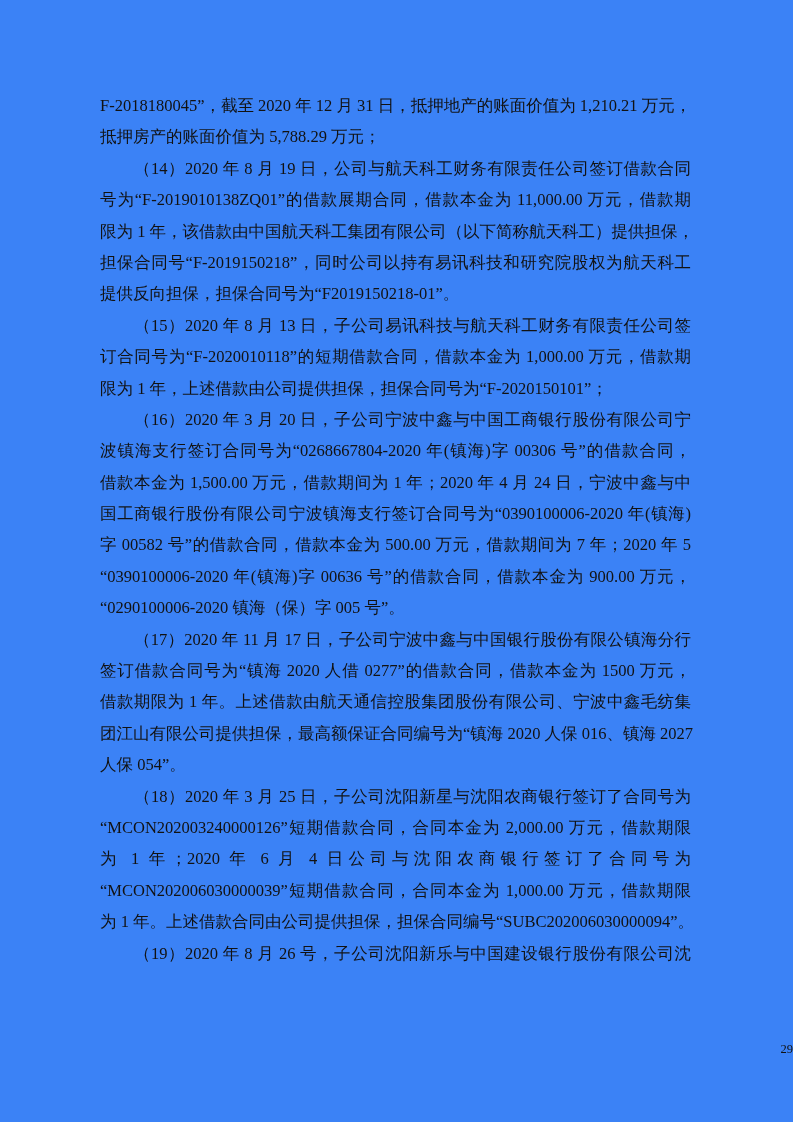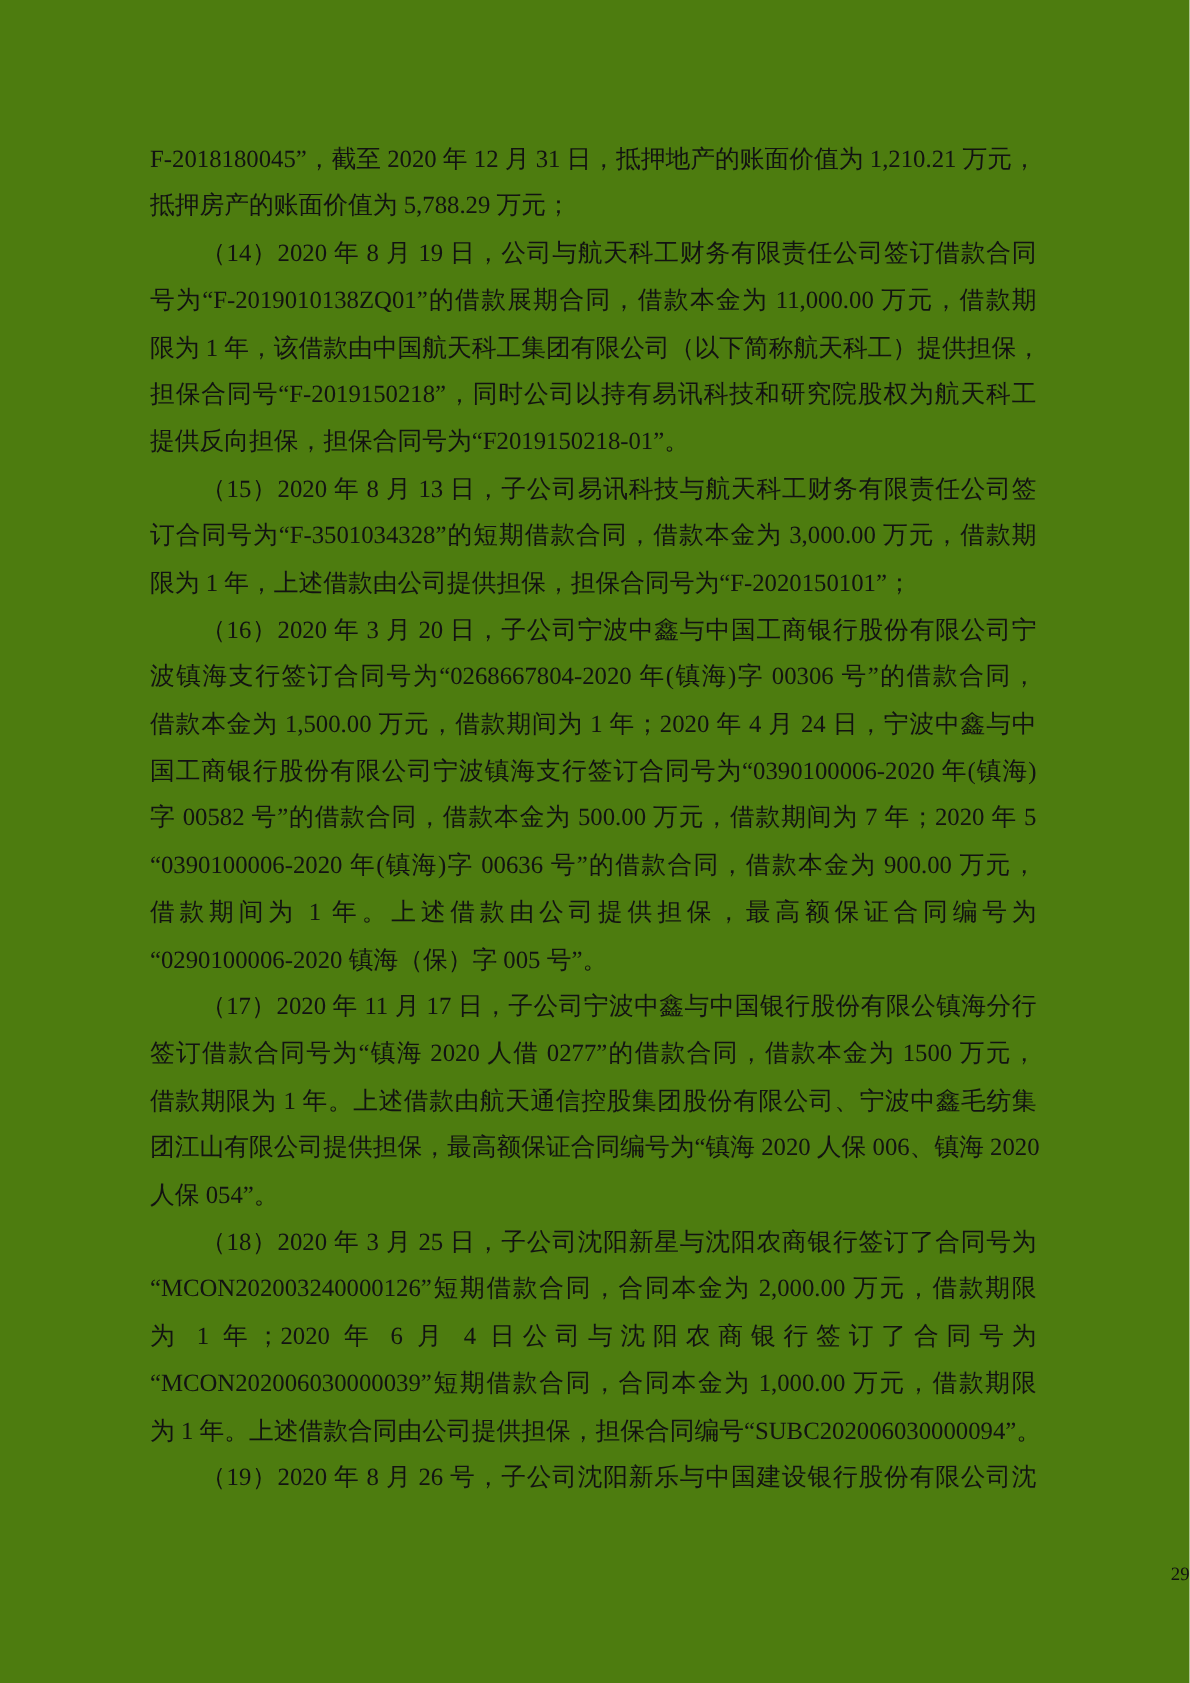--- a/index.html
+++ b/index.html
@@ -45,44 +45,43 @@
     width: 100%;
     text-align: right;
     font-size: 12.5px;
     line-height: 16px;
     color: #121212;
   }
 </style>
 </head>
 <body>
 
-<div class="page" style="background: #4d7c0f; color: rgb(18, 18, 18);">
+<div class="page" style="background: #3b82f6; color: rgb(18, 18, 18);">
   <div class="doc-body">
       <div class="line">F-2018180045”，截至 2020 年 12 月 31 日，抵押地产的账面价值为 1,210.21 万元，</div>
       <div class="line endline">抵押房产的账面价值为 5,788.29 万元；</div>
       <div class="line indent">（14）2020 年 8 月 19 日，公司与航天科工财务有限责任公司签订借款合同</div>
       <div class="line">号为“F-2019010138ZQ01”的借款展期合同，借款本金为 11,000.00 万元，借款期</div>
       <div class="line">限为 1 年，该借款由中国航天科工集团有限公司（以下简称航天科工）提供担保，</div>
       <div class="line">担保合同号“F-2019150218”，同时公司以持有易讯科技和研究院股权为航天科工</div>
       <div class="line endline">提供反向担保，担保合同号为“F2019150218-01”。</div>
       <div class="line indent">（15）2020 年 8 月 13 日，子公司易讯科技与航天科工财务有限责任公司签</div>
-      <div class="line">订合同号为“F-3501034328”的短期借款合同，借款本金为 3,000.00 万元，借款期</div>
+      <div class="line">订合同号为“F-2020010118”的短期借款合同，借款本金为 1,000.00 万元，借款期</div>
       <div class="line endline">限为 1 年，上述借款由公司提供担保，担保合同号为“F-2020150101”；</div>
       <div class="line indent">（16）2020 年 3 月 20 日，子公司宁波中鑫与中国工商银行股份有限公司宁</div>
       <div class="line">波镇海支行签订合同号为“0268667804-2020 年(镇海)字 00306 号”的借款合同，</div>
       <div class="line">借款本金为 1,500.00 万元，借款期间为 1 年；2020 年 4 月 24 日，宁波中鑫与中</div>
       <div class="line">国工商银行股份有限公司宁波镇海支行签订合同号为“0390100006-2020 年(镇海)</div>
       <div class="line">字 00582 号”的借款合同，借款本金为 500.00 万元，借款期间为 7 年；2020 年 5</div>
       <div class="line">“0390100006-2020 年(镇海)字 00636 号”的借款合同，借款本金为 900.00 万元，</div>
-      <div class="line">借款期间为 1 年。上述借款由公司提供担保，最高额保证合同编号为</div>
       <div class="line endline">“0290100006-2020 镇海（保）字 005 号”。</div>
       <div class="line indent">（17）2020 年 11 月 17 日，子公司宁波中鑫与中国银行股份有限公镇海分行</div>
       <div class="line">签订借款合同号为“镇海 2020 人借 0277”的借款合同，借款本金为 1500 万元，</div>
       <div class="line">借款期限为 1 年。上述借款由航天通信控股集团股份有限公司、宁波中鑫毛纺集</div>
-      <div class="line">团江山有限公司提供担保，最高额保证合同编号为“镇海 2020 人保 006、镇海 2020</div>
+      <div class="line">团江山有限公司提供担保，最高额保证合同编号为“镇海 2020 人保 016、镇海 2027</div>
       <div class="line endline">人保 054”。</div>
       <div class="line indent">（18）2020 年 3 月 25 日，子公司沈阳新星与沈阳农商银行签订了合同号为</div>
       <div class="line">“MCON202003240000126”短期借款合同，合同本金为 2,000.00 万元，借款期限</div>
       <div class="line">为 1 年；2020 年 6 月 4 日公司与沈阳农商银行签订了合同号为</div>
       <div class="line">“MCON202006030000039”短期借款合同，合同本金为 1,000.00 万元，借款期限</div>
       <div class="line endline">为 1 年。上述借款合同由公司提供担保，担保合同编号“SUBC202006030000094”。</div>
       <div class="line indent">（19）2020 年 8 月 26 号，子公司沈阳新乐与中国建设银行股份有限公司沈</div>
     </div>
   <div class="page-number">29</div>
 </div>

